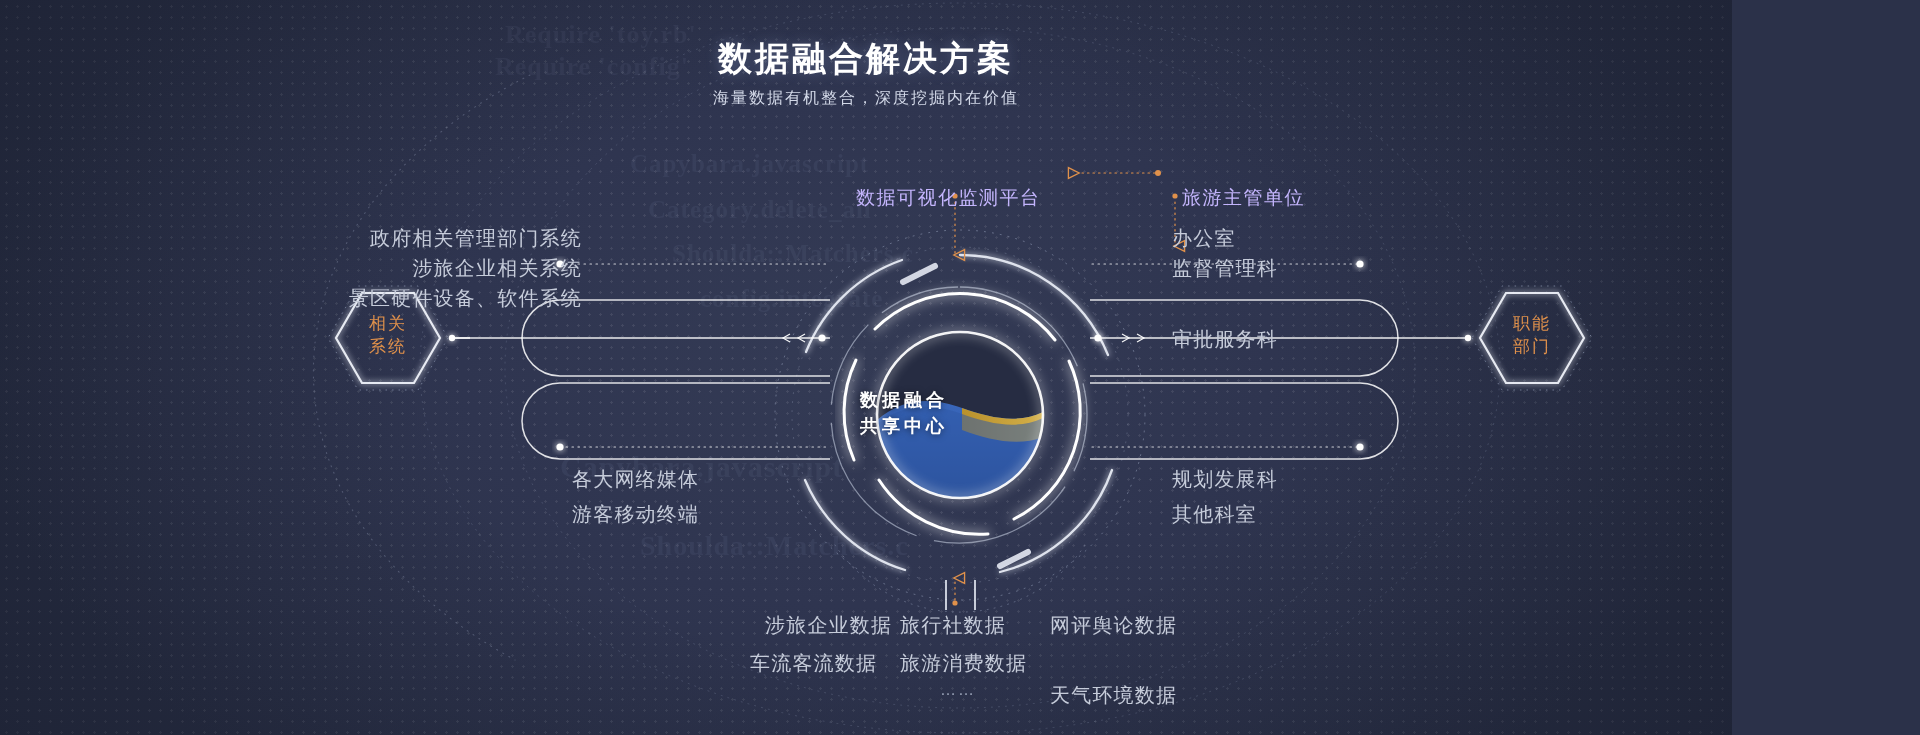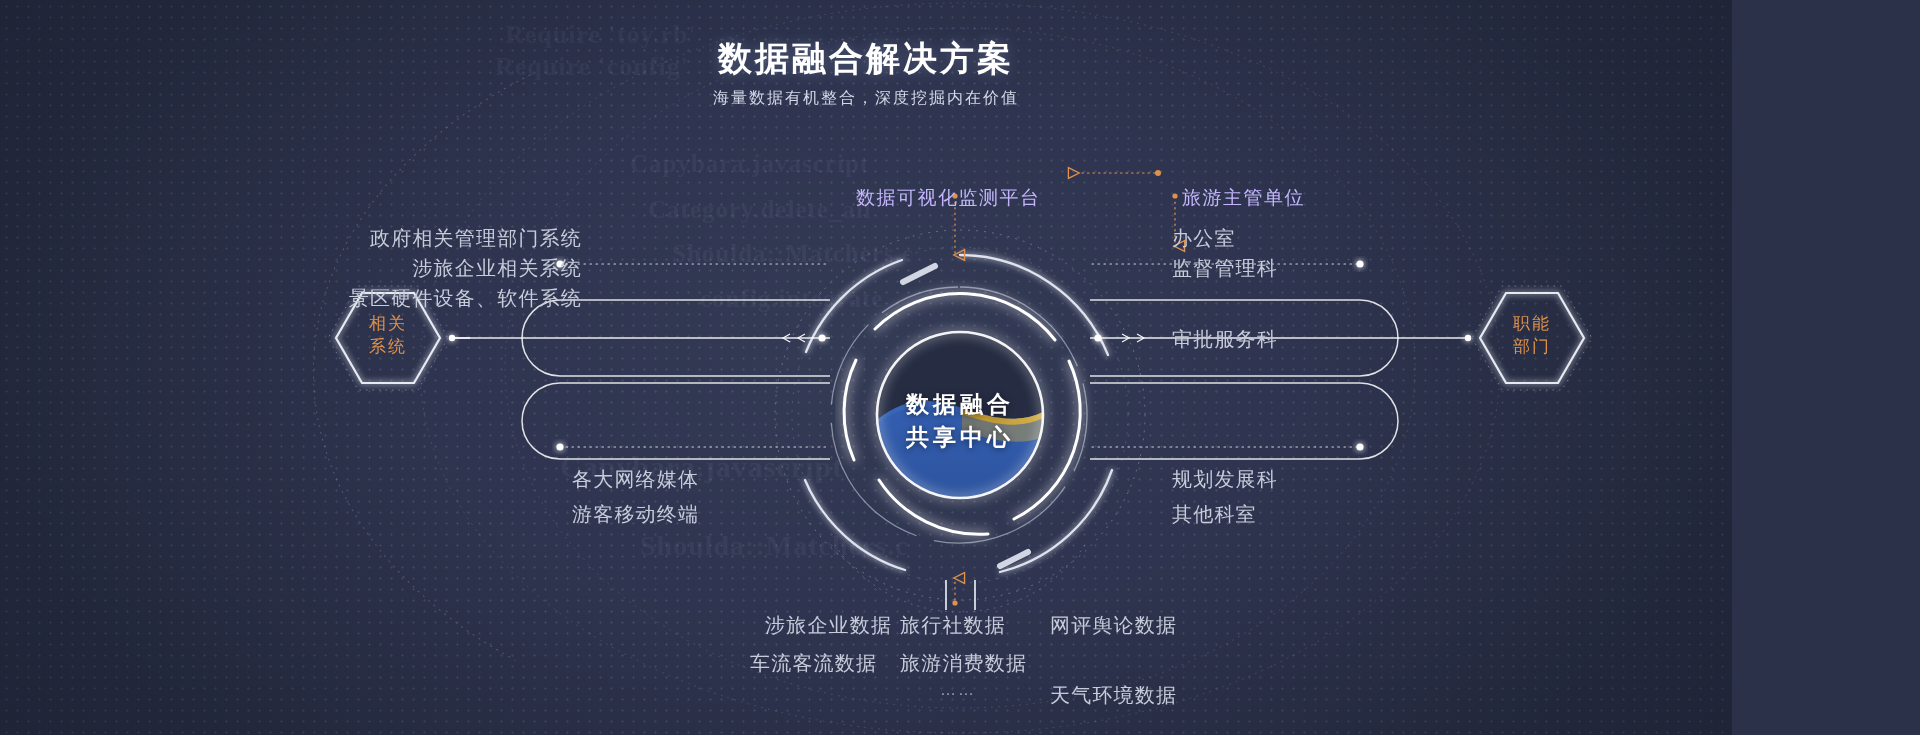--- a/index.html
+++ b/index.html
@@ -84,23 +84,22 @@
     font-family:Liberation Mono, monospace;
   }
   .dots-more{
     position:absolute;
     color:#9aa3b8;
     font-size:16px;
     letter-spacing:2px;
   }
   .core-text{
     position:absolute;
-    text-align:center;
     color:#ffffff;
-    font-size:23px;
+    font-size:18px;
     font-weight:700;
     letter-spacing:4px;
     line-height:1.42;
     text-shadow:0 1px 6px rgba(0,0,0,.55);
     white-space:nowrap;
   }
 </style>
 </head>
 <body>
 

